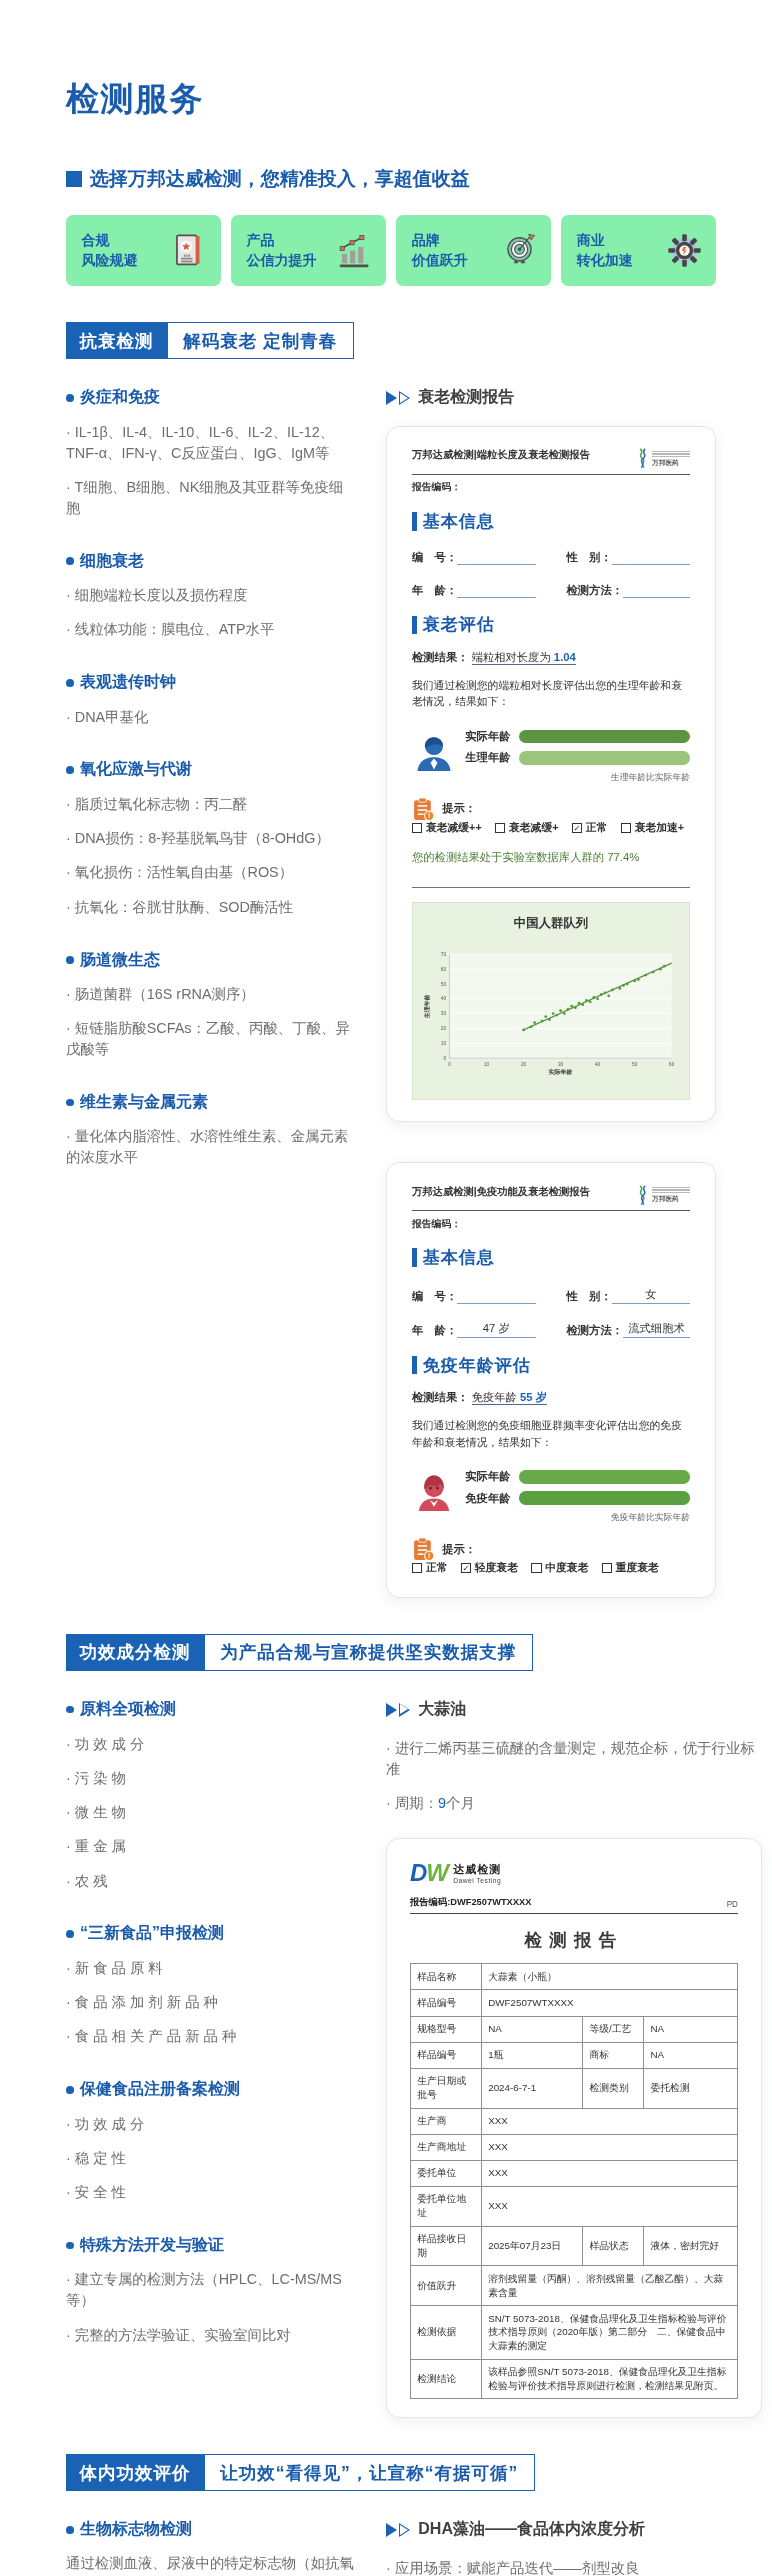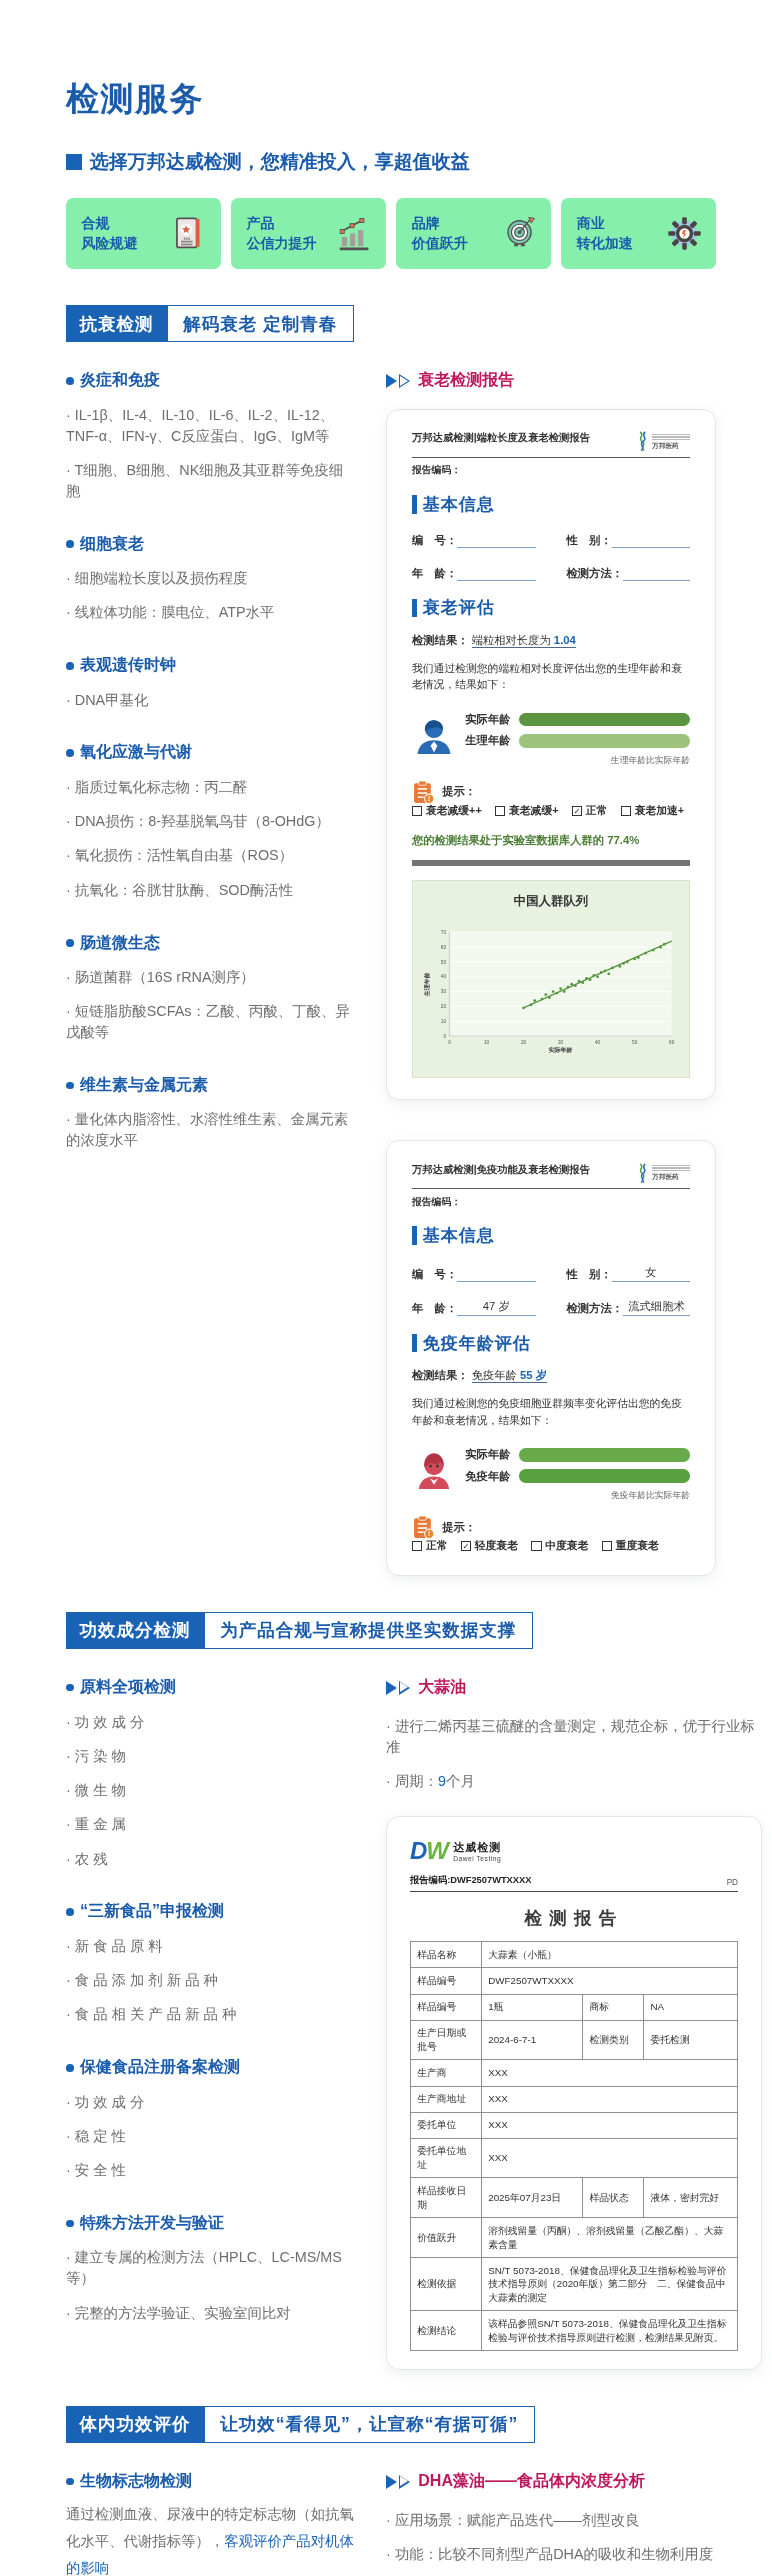--- a/index.html
+++ b/index.html
@@ -6,21 +6,21 @@
   html,body { background:#fff; }
   body {
     width:773px; min-height:2797px; margin:0 auto;
     font-family:"Liberation Sans","DejaVu Sans",sans-serif;
     color:#333; overflow-x:hidden;
   }
   .page { width:773px; padding:77px 57px 31px 66px; }
 
   
   .main-title { font-size:33px; font-weight:bold; color:#1a5cab; letter-spacing:1.5px; }
-  .subtitle-row { display:flex; align-items:center; margin-top:27px; }
+  .subtitle-row { display:flex; align-items:center; margin-top:44px; }
   .blue-sq { width:15.5px; height:15.5px; background:#1a63b4; margin-right:8.2px; flex:none; }
   .subtitle { font-size:19px; font-weight:bold; color:#1a5cab; }
 
   .benefit-cards { display:flex; gap:10.3px; margin-top:23px; }
   .benefit-card { width:157px; height:71px; background:#86efac; border-radius:7.2px;
     display:flex; align-items:center; justify-content:space-between; padding:9.3px 13.4px 9.3px 15.5px; }
   .benefit-label { font-size:14px; font-weight:bold; color:#1a5cab; line-height:1.4; }
   .benefit-icon { width:37px; height:37px; flex:none; }
 
   
@@ -43,21 +43,21 @@
   .group-items li { font-size:14.4px; color:#6e6e6e; line-height:1.45; margin-top:13.4px; }
   .group-items li::before { content:"· "; }
 
   .example-heading { display:flex; align-items:center; margin-bottom:17.5px; }
   .tri-solid { width:0; height:0; border-top:7.2px solid transparent; border-bottom:7.2px solid transparent;
     border-left:11.3px solid #1a63b4; margin-right:2.1px; }
   .tri-outline { width:0; height:0; border-top:7.2px solid transparent; border-bottom:7.2px solid transparent;
     border-left:11.3px solid #1a63b4; position:relative; margin-right:8.2px; }
   .tri-outline::after { content:""; position:absolute; left:-9.8px; top:-5.2px; width:0; height:0;
     border-top:5.2px solid transparent; border-bottom:5.2px solid transparent; border-left:8.2px solid #fff; }
-  .example-heading .ex-label { font-size:16px; font-weight:bold; color:#be185d; }
+  .example-heading .ex-label { font-size:16px; font-weight:bold; color:#404040; }
 
   .ex-bullets { list-style:none; }
   .ex-bullets li { font-size:14.4px; color:#6e6e6e; line-height:1.5; margin-top:12.4px; }
   .ex-bullets li::before { content:"·"; margin-right:4.1px; }
   .num-hl { color:#1a63b4; }
 
   
   .report-card { background:#fff; border:0.5px solid #e4e4e6; border-radius:13.4px;
     box-shadow:0 3.1px 12.4px rgba(120,130,140,.12); padding:21.6px 25px; }
   .rc-head { display:flex; justify-content:space-between; align-items:flex-start;
@@ -88,22 +88,22 @@
   .hbar { height:13.4px; border-radius:6.7px; }
   .bar-note { text-align:right; font-size:8.8px; color:#666; margin-top:4.1px; }
   .tips-row { display:flex; align-items:center; margin-top:13.4px; flex-wrap:wrap; }
   .clip-icon { width:23px; height:24px; flex:none; margin-right:7.2px; }
   .tips-label { font-size:11.3px; font-weight:bold; margin-right:9.3px; }
   .tips-list { list-style:none; display:flex; gap:13.4px; }
   .tip { display:flex; align-items:center; font-size:10.8px; font-weight:bold; color:#333; }
   .tip .cb { width:10.3px; height:10.3px; border:1px solid #333; margin-right:3.6px; display:flex;
     align-items:center; justify-content:center; font-size:8.2px; color:#333; }
   .tip.checked .cb::after { content:"✓"; }
-  .percentile { margin-top:15.5px; font-size:11.3px; font-weight:bold; color:#4a7d33;
-    border-bottom:6px solid #737373; padding-bottom:12px; }
+  .percentile { margin-top:15.5px; font-size:11.3px; font-weight:normal; color:#4a7d33;
+    border-bottom:1px solid #737373; padding-bottom:22px; }
   .chart-panel { margin-top:13.4px; background:#e9f2e1; border:0.5px solid #d5e6c8; padding:12.4px 9.3px 5.2px; }
   .chart-title { text-align:center; font-size:12.4px; font-weight:bold; color:#333; margin-bottom:4.1px; }
   .rc-stack { margin-top:0; }
   .rc2 { margin-top:40px; }
 
   
   .doc-card { background:#fff; border:0.5px solid #e4e4e6; border-radius:13.4px;
     box-shadow:0 3.1px 12.4px rgba(120,130,140,.12); padding:20.6px 23px 17.5px; margin-top:23px; width:376px; }
   .dw-logo { display:flex; align-items:center; }
   .dw-mark { font-size:24px; font-weight:bold; letter-spacing:-1px; font-style:italic; }
@@ -654,20 +654,26 @@
           <tbody>
             <tr>
                 <td class="lab">样品名称</td>
                 <td colspan="3">大蒜素（小瓶）</td>
               </tr>
             <tr>
                 <td class="lab">样品编号</td>
                 <td colspan="3">DWF2507WTXXXX</td>
               </tr>
             <tr>
+                <td class="lab">规格型号</td>
+                <td>NA</td>
+                <td class="lab2">等级/工艺</td>
+                <td>NA</td>
+              </tr>
+            <tr>
                 <td class="lab">样品编号</td>
                 <td>1瓶</td>
                 <td class="lab2">商标</td>
                 <td>NA</td>
               </tr>
             <tr>
                 <td class="lab">生产日期或批号</td>
                 <td>2024-6-7-1</td>
                 <td class="lab2">检测类别</td>
                 <td>委托检测</td>

